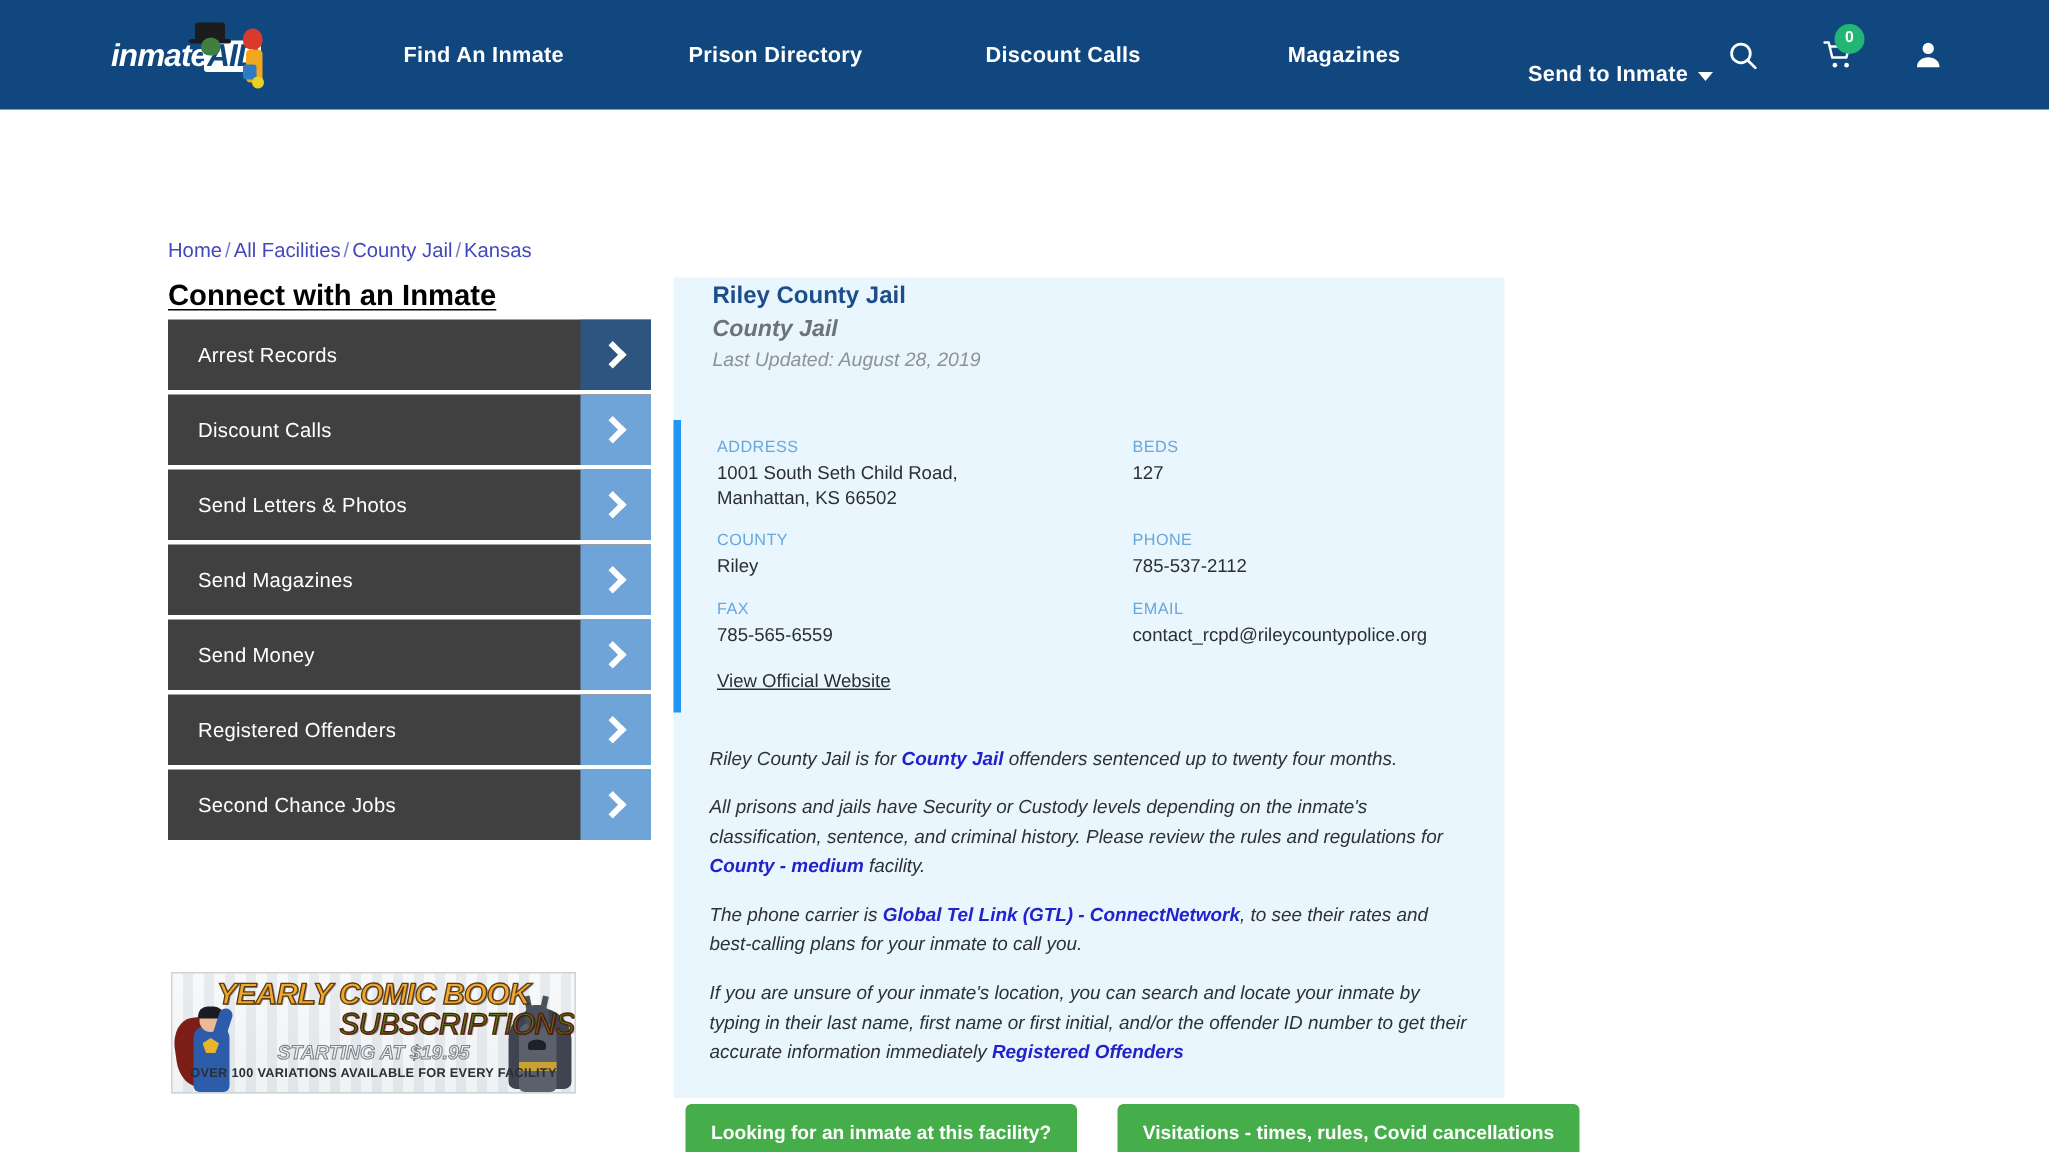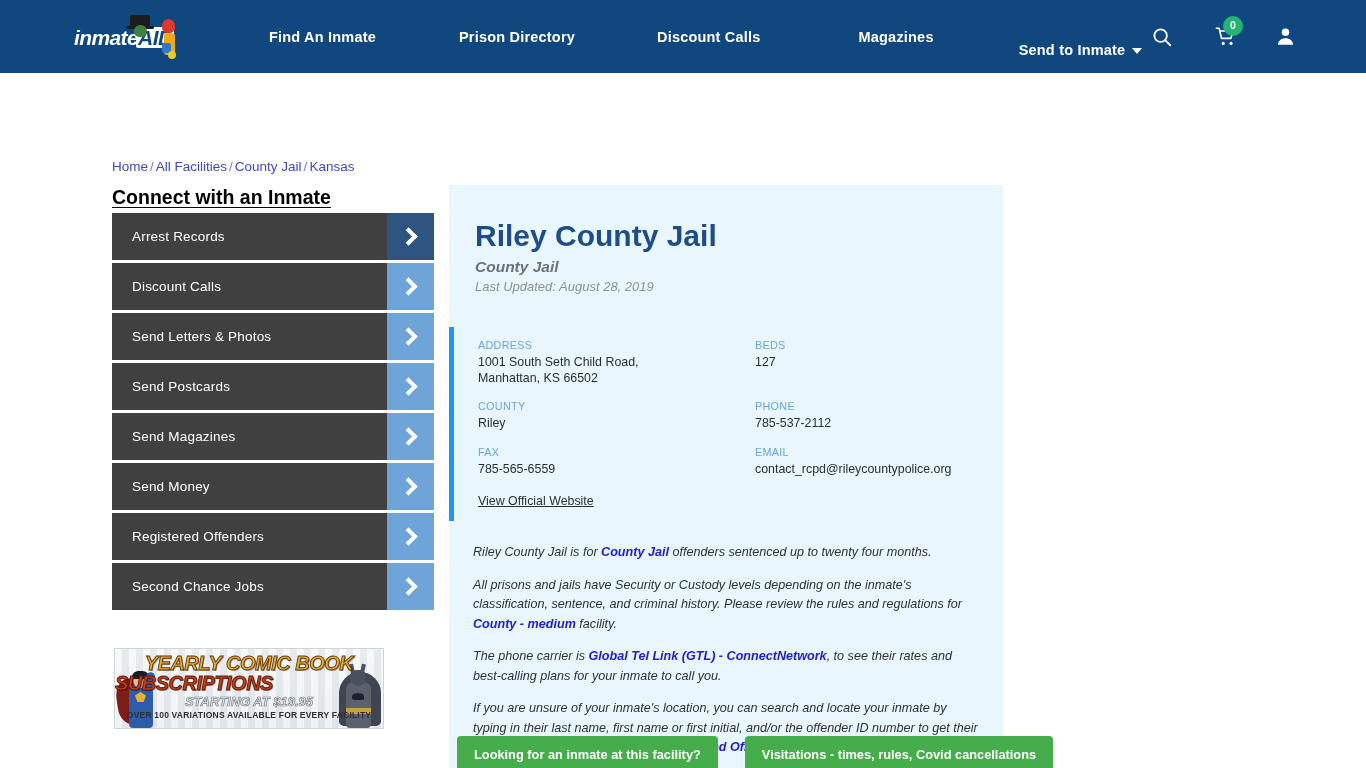--- a/index.html
+++ b/index.html
@@ -277,25 +277,25 @@
     font-style: italic;
     color: #f0a830;
     letter-spacing: -0.5px;
     -webkit-text-stroke: 0.9px #5b3a12;
     text-shadow: 1px 1px 0 rgba(0,0,0,0.35);
     line-height: 1;
   }
   .ad-line2 {
     position: absolute;
     top: 24px; left: 0; right: 0;
-    text-align: left;
+    text-align: right;
     font-size: 20px;
-    font-weight: bold;
-    font-style: italic;
-    color: #c2410c;
+    font-weight: normal;
+    font-style: italic;
+    color: #4d7c0f;
     letter-spacing: -0.5px;
     -webkit-text-stroke: 0.9px #5e1410;
     text-shadow: 1px 1px 0 rgba(0,0,0,0.35);
     line-height: 1;
   }
   .ad-line3 {
     position: absolute;
     top: 46px; left: 0; right: 0;
     text-align: center;
     font-size: 13px;
@@ -407,22 +407,22 @@
 
   
   .main-card {
     position: absolute;
     left: 449px;
     top: 112px;
     width: 554px;
     background: #e9f6fd;
   }
   .card-title {
-    padding: 34px 0 0 26px;
-    font-size: 30px;
+    padding: 4px 0 0 26px;
+    font-size: 16px;
     font-weight: bold;
     color: #1d4e89;
     line-height: 1.15;
   }
   .card-subtitle {
     padding: 4px 0 0 26px;
     font-size: 15.5px;
     font-weight: bold;
     font-style: italic;
     color: #6d7278;
@@ -584,26 +584,20 @@
         </span>
     </div>
     <div class="side-btn">
       <span class="side-btn-label">Discount Calls</span>
       <span class="side-btn-arrow">
           <span class="chev"></span>
         </span>
     </div>
     <div class="side-btn">
       <span class="side-btn-label">Send Letters &amp; Photos</span>
-      <span class="side-btn-arrow">
-          <span class="chev"></span>
-        </span>
-    </div>
-    <div class="side-btn">
-      <span class="side-btn-label">Send Postcards</span>
       <span class="side-btn-arrow">
           <span class="chev"></span>
         </span>
     </div>
     <div class="side-btn">
       <span class="side-btn-label">Send Magazines</span>
       <span class="side-btn-arrow">
           <span class="chev"></span>
         </span>
     </div>

